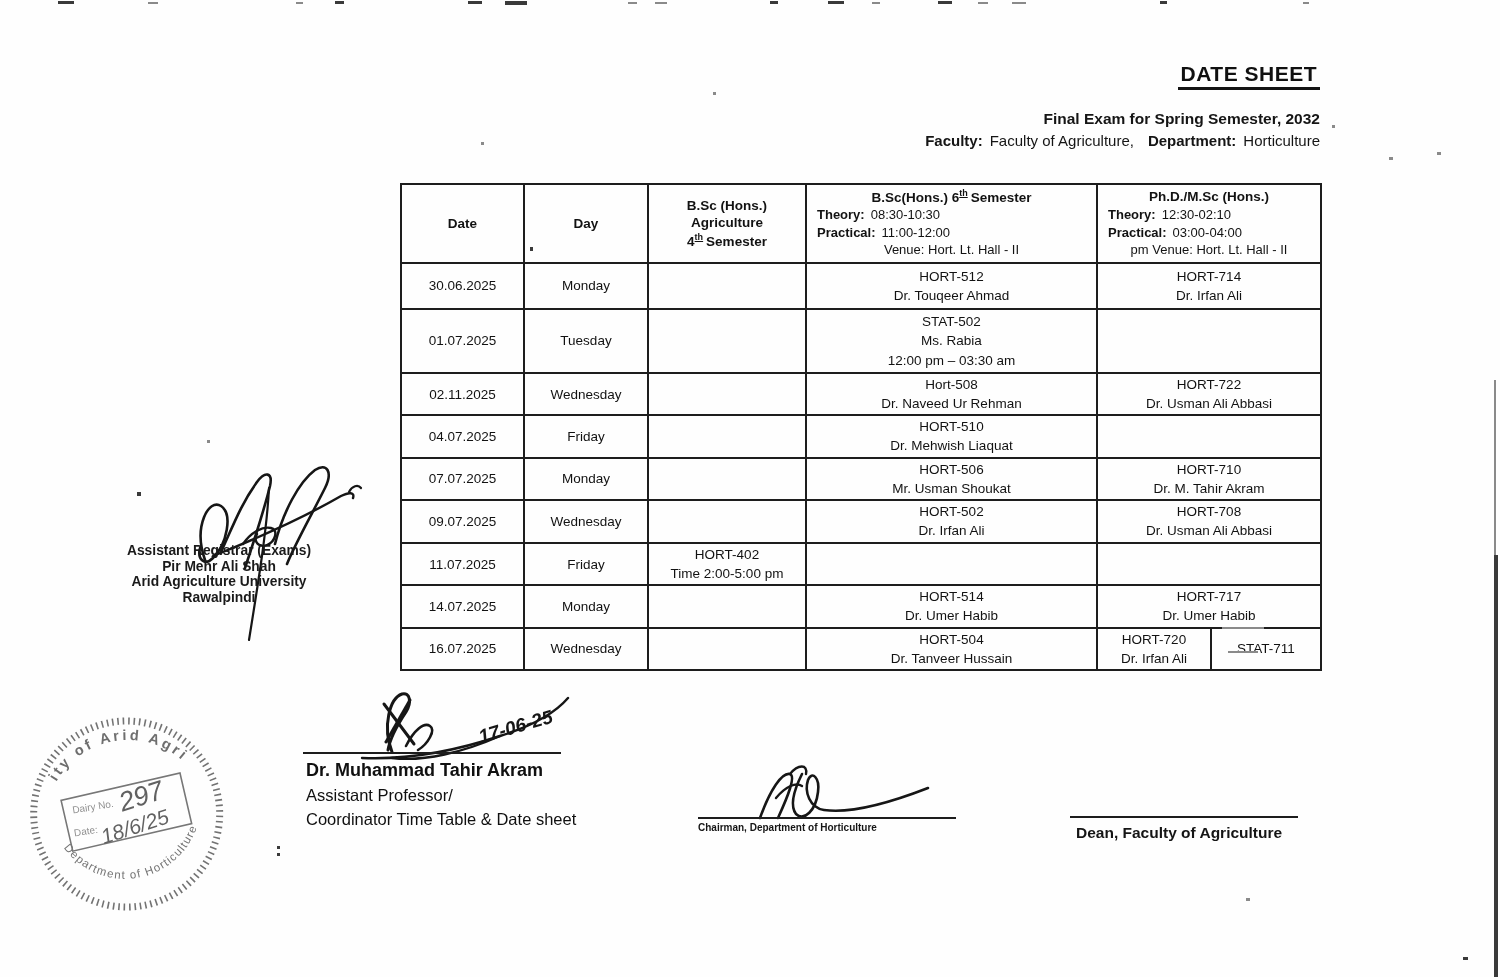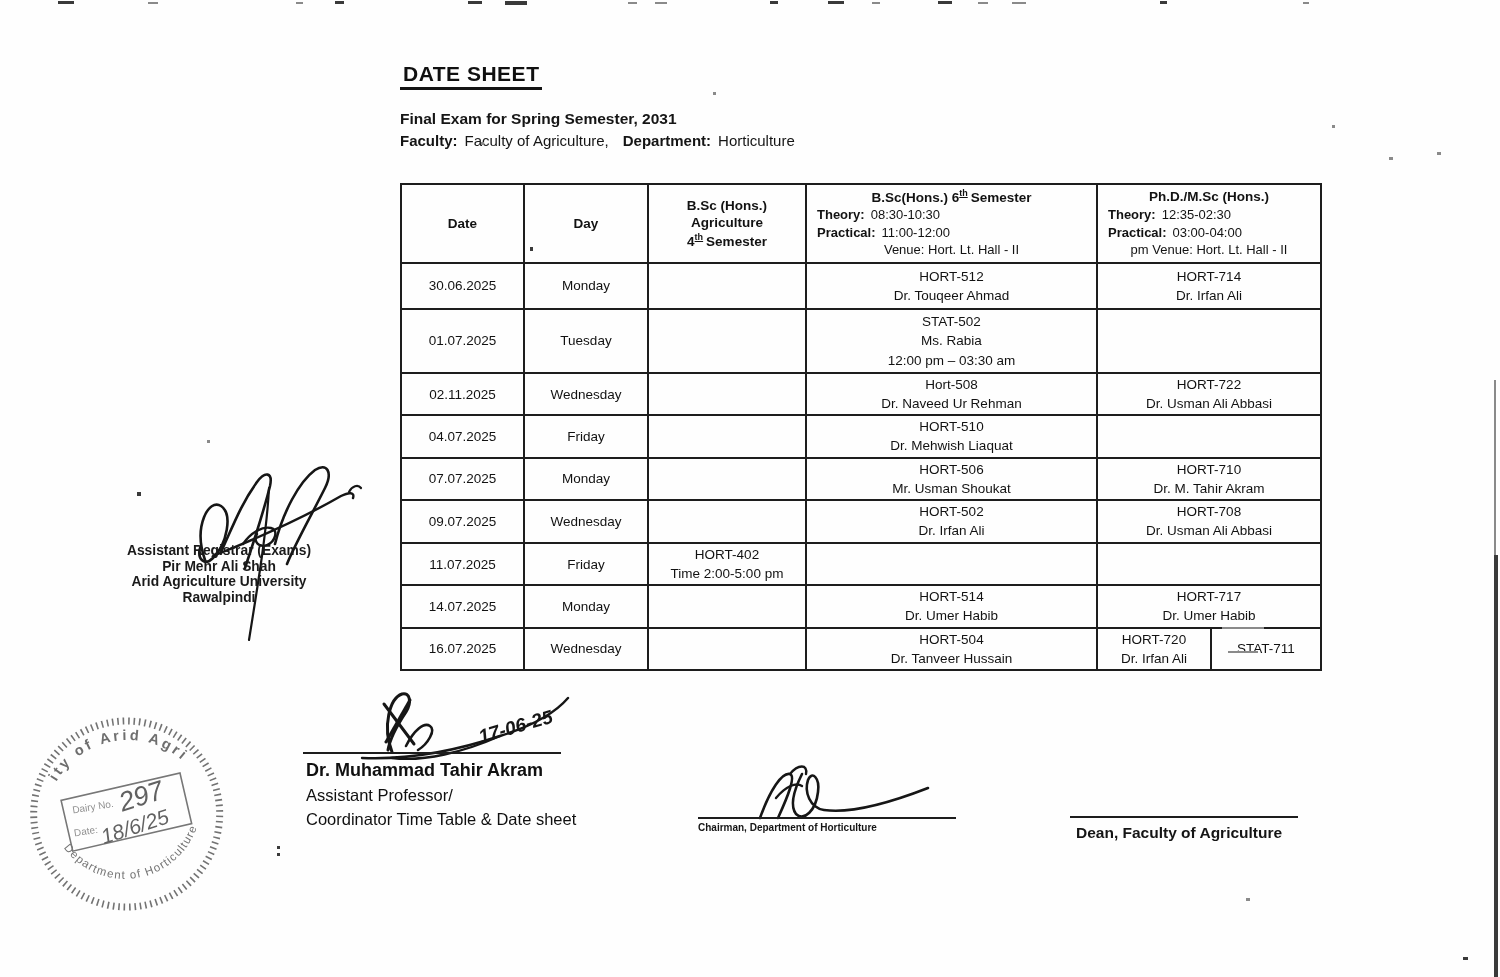--- a/index.html
+++ b/index.html
@@ -2,21 +2,21 @@
 <html><head>
 <meta charset="utf-8">
 <style>
   html,body { margin:0; padding:0; background:#ffffff; }
   .page {
     position:relative; width:1500px; height:977px; background:#fefefe;
     font-family:"Liberation Sans", sans-serif; color:#151515; overflow:hidden;
   }
 
   
-  .doc-header { position:absolute; left:400px; top:62px; width:920px; text-align:left; }
+  .doc-header { position:absolute; left:400px; top:62px; width:920px; text-align:right; }
   .doc-title {
     display:inline-block; font-size:21px; font-weight:bold; letter-spacing:.5px;
     color:#101010; border-bottom:3px solid #141414; padding:0 3px 1px 3px;
   }
   .doc-subtitle { margin-top:20px; font-size:15.5px; font-weight:bold; }
   .hd-line { margin-top:4px; font-size:15px; }
   .hd-line b { font-weight:bold; }
   .sp { margin-left:7px; }
   .ml { margin-left:14px; }
 
@@ -64,21 +64,21 @@
   .artifact { position:absolute; background:#3a3a3a; }
   .art-light { background:#8a8a8a; }
 </style>
 </head>
 <body>
 
 <div class="page">
 
   <div class="doc-header">
     <div class="doc-title">DATE SHEET</div>
-    <div class="doc-subtitle">Final Exam for Spring Semester, 2031</div>
+    <div class="doc-subtitle">Final Exam for Spring Semester, 2032</div>
     <div class="hd-line">
       <b>Faculty:</b><span class="sp">Faculty of Agriculture,</span><b class="ml">Department:</b><span class="sp">Horticulture</span>
     </div>
   </div>
 
   <table class="datesheet">
     <colgroup>
       <col style="width:123px">
         <col style="width:124px">
         <col style="width:158px">
@@ -99,21 +99,21 @@
         <span>4</span><sup>th</sup><span class="sem-rest">Semester</span></div>
       </th>
       <th>
         <div class="hdr-title"><span>B.Sc(Hons.) 6</span><sup>th</sup><span class="sem-rest">Semester</span></div>
         <div class="hdr-line"><b class="tlab">Theory:</b><span>08:30-10:30</span></div>
         <div class="hdr-line"><b class="tlab">Practical:</b><span>11:00-12:00</span></div>
         <div class="hdr-venue">Venue: Hort. Lt. Hall - II</div>
       </th>
       <th colspan="2">
         <div class="hdr-title">Ph.D./M.Sc (Hons.)</div>
-        <div class="hdr-line"><b class="tlab">Theory:</b><span>12:35-02:30</span></div>
+        <div class="hdr-line"><b class="tlab">Theory:</b><span>12:30-02:10</span></div>
         <div class="hdr-line"><b class="tlab">Practical:</b><span>03:00-04:00</span></div>
         <div class="hdr-venue">pm Venue: Hort. Lt. Hall - II</div>
       </th>
     </tr>
     <tr style="height:46px">
       <td>30.06.2025</td>
       <td>Monday</td>
       <td></td>
       <td>HORT-512
 Dr. Touqeer Ahmad</td>

